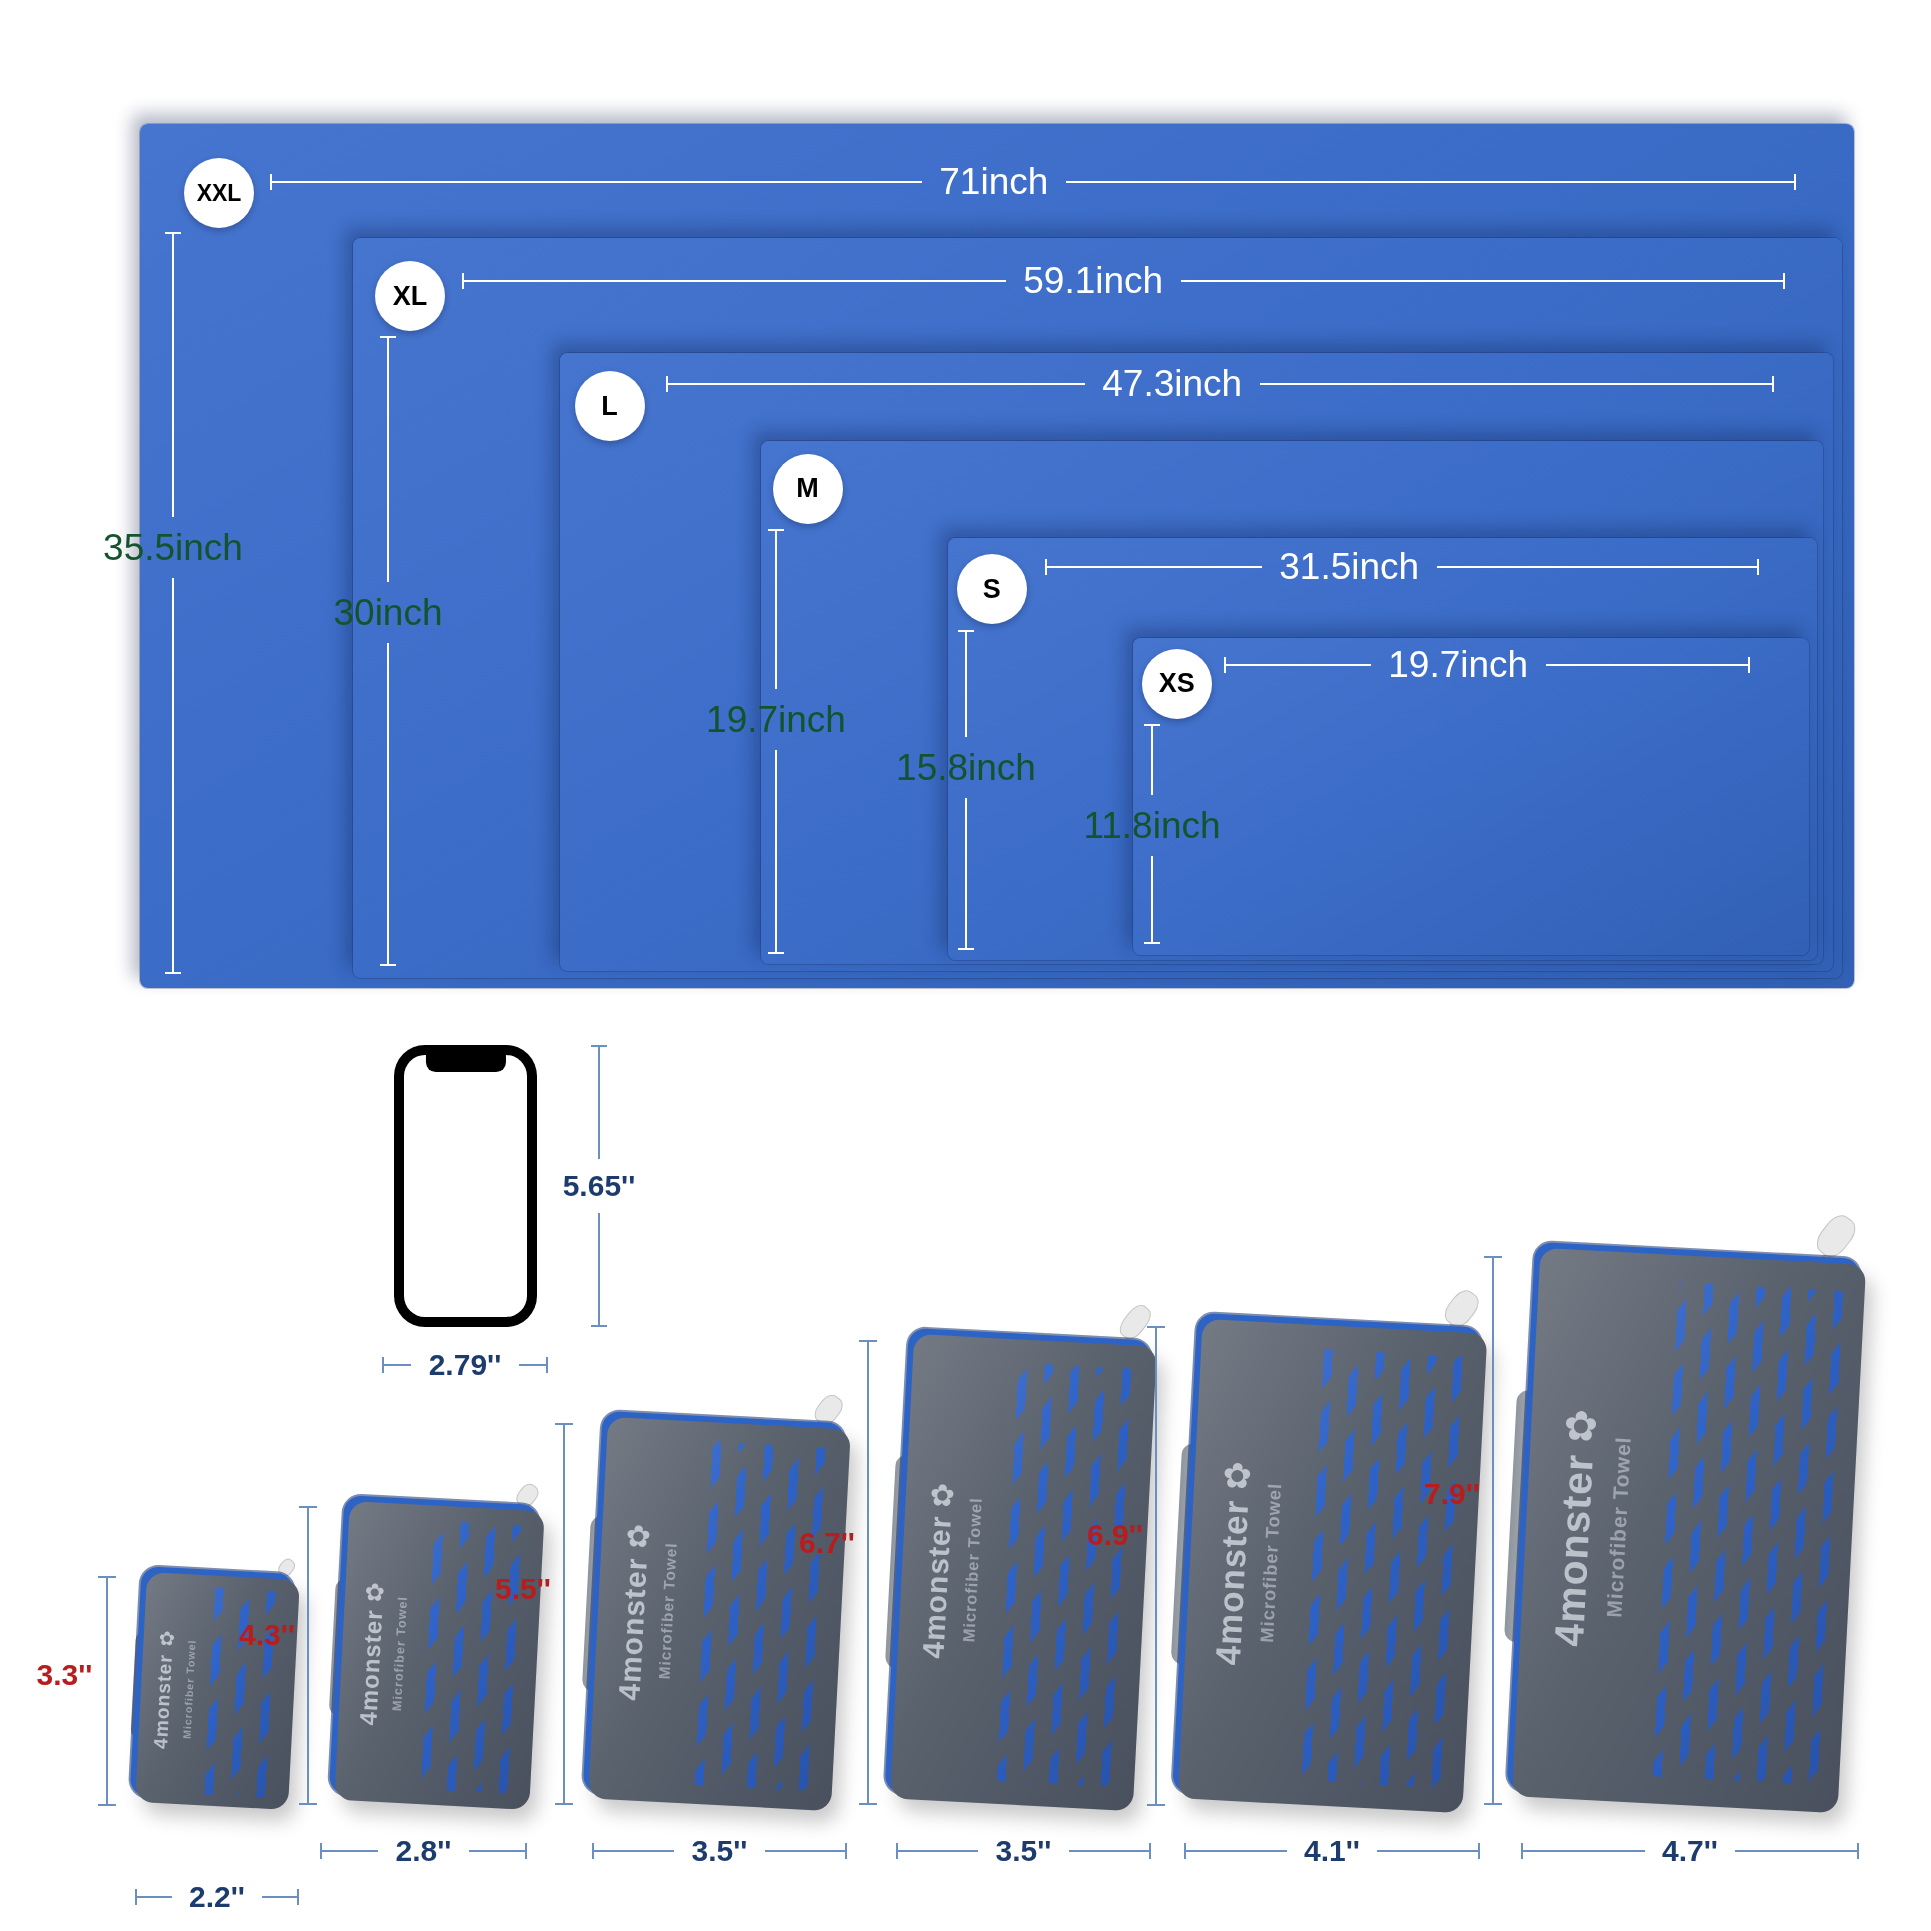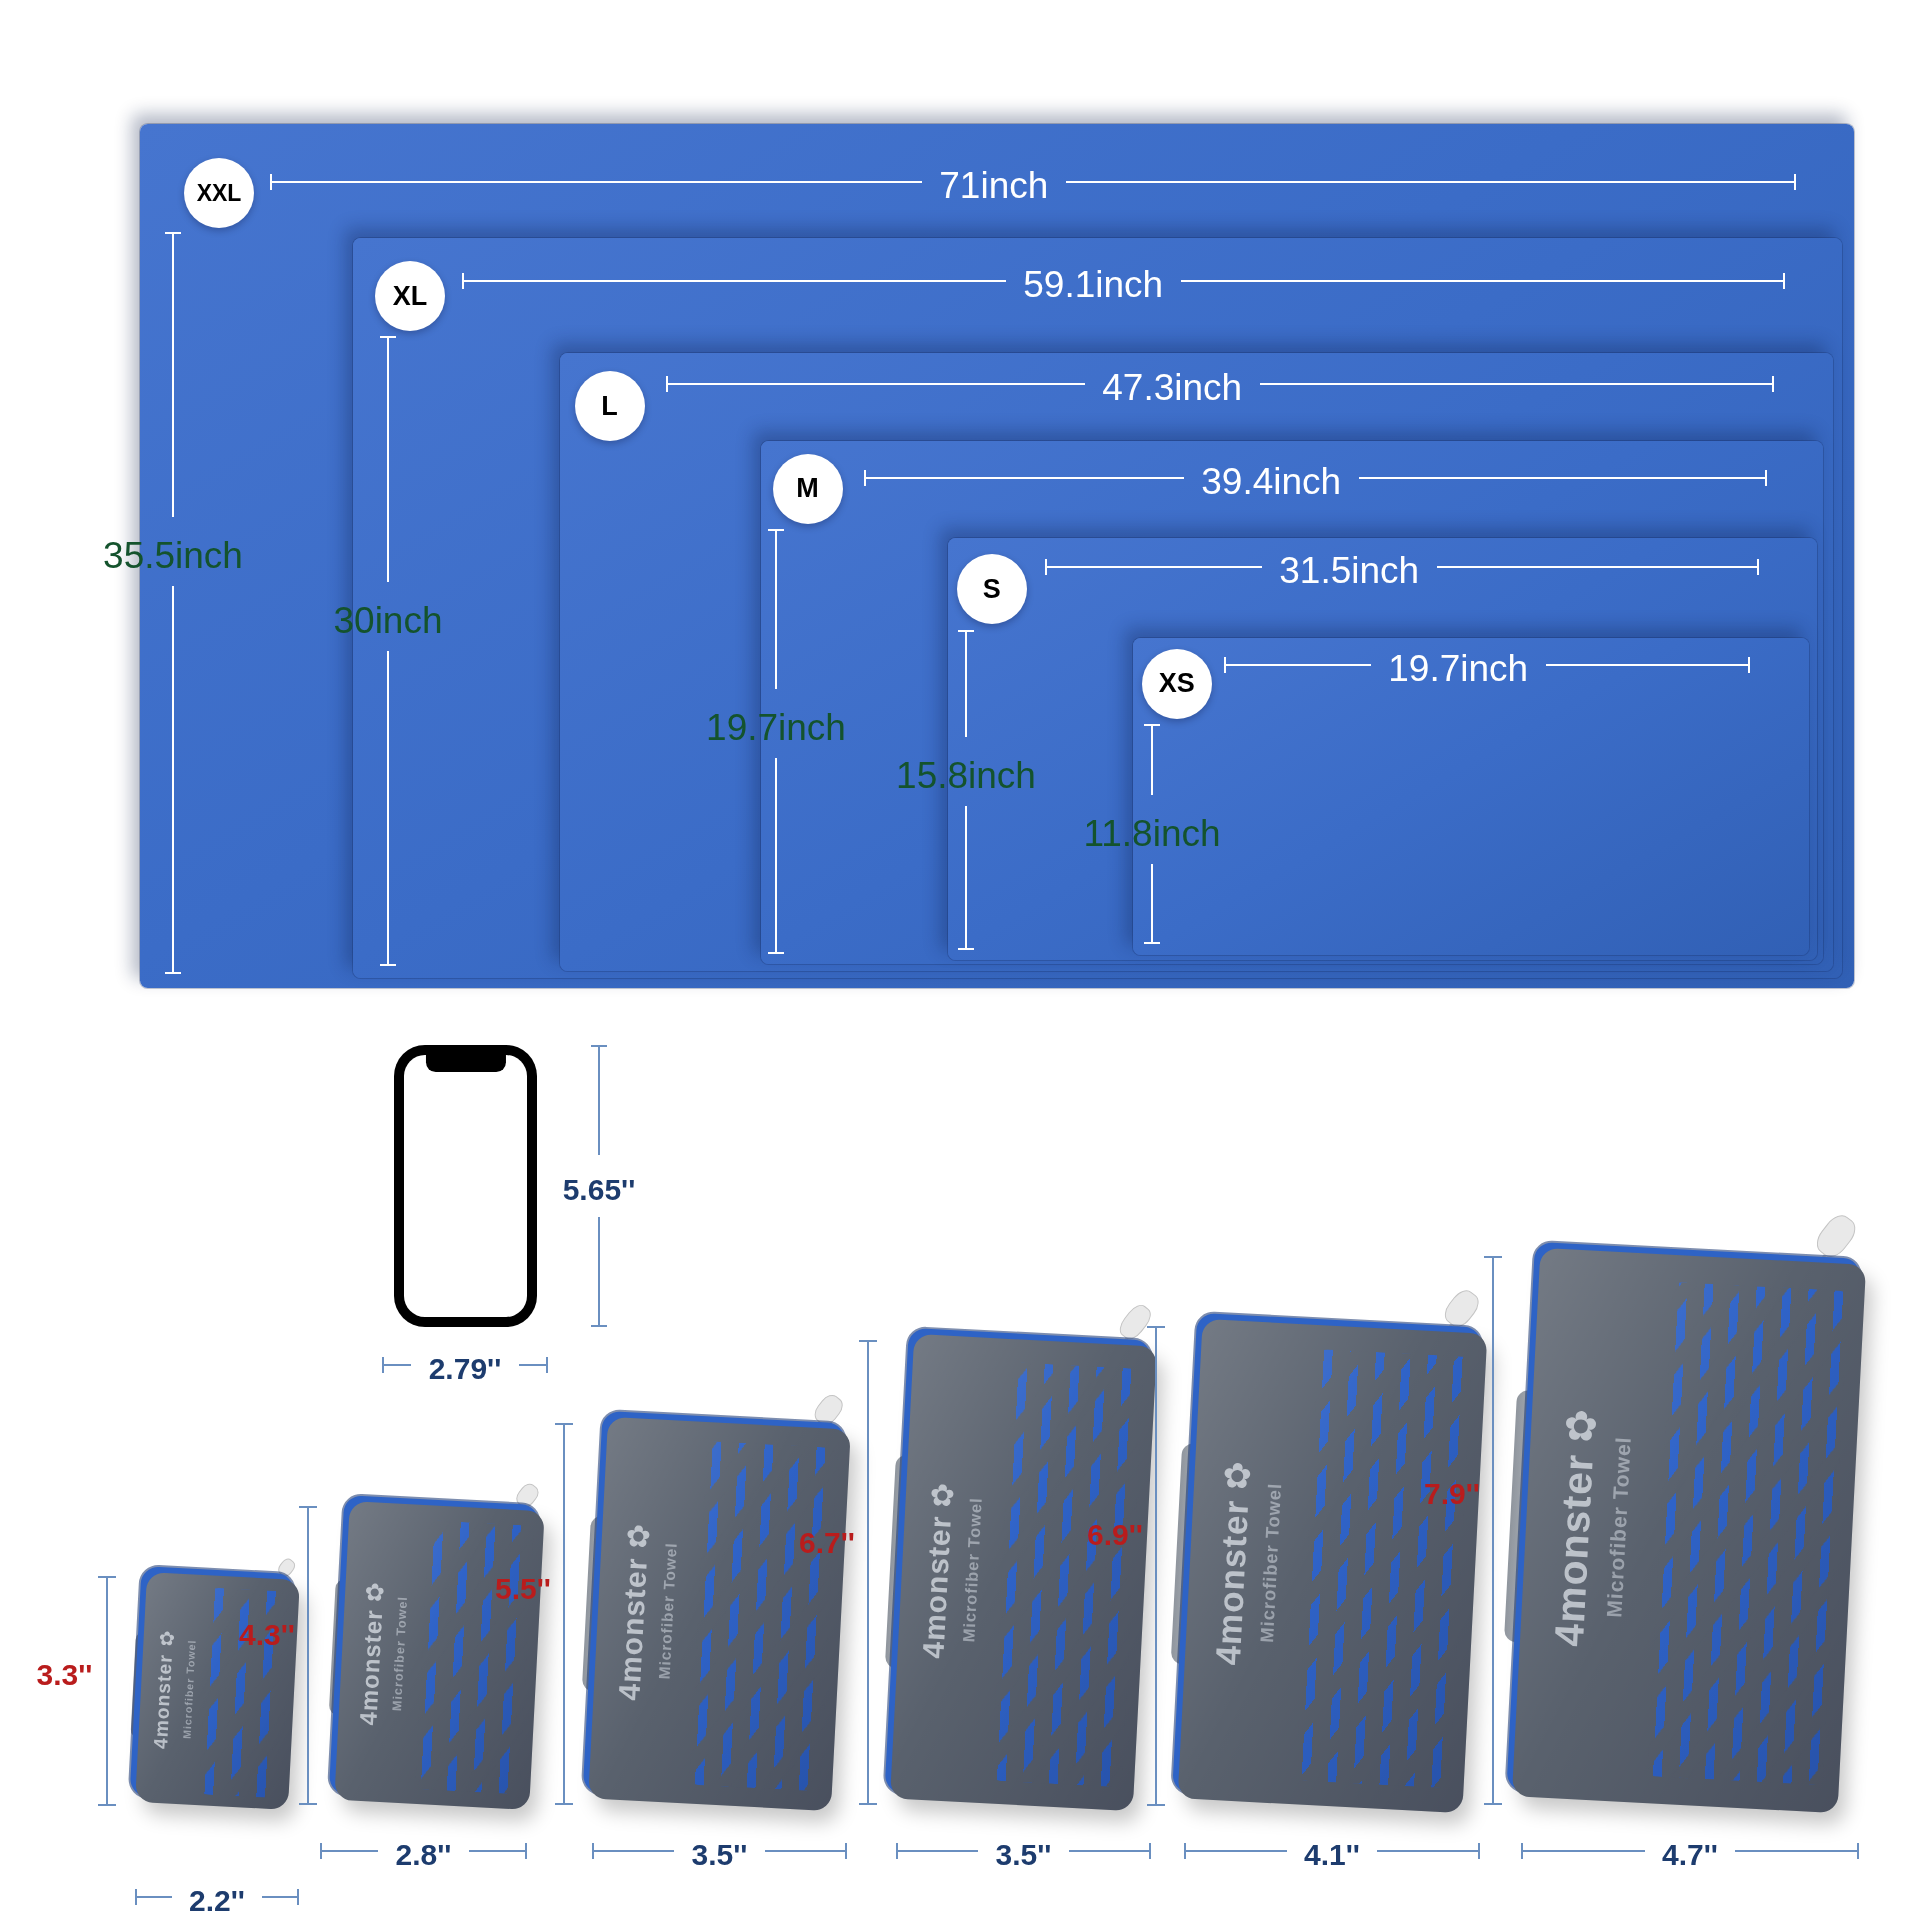--- a/index.html
+++ b/index.html
@@ -16,21 +16,21 @@
          box-shadow:0 2.9px 7.7px rgba(0,0,30,.25);}
 
   
   .dim-h{position:absolute;height:42px;display:flex;align-items:center;color:#ffffff;}
   .dim-v{position:absolute;width:42px;display:flex;flex-direction:column;align-items:center;color:#14532d;}
   .seg-h{height:1.9px;background:#ffffff;}
   .seg-v{width:1.9px;background:#ffffff;}
   .grow{flex:1 1 0;}
   .tick-v{width:1.9px;height:15.4px;background:#ffffff;flex:0 0 auto;}
   .tick-h{height:1.9px;width:15.4px;background:#ffffff;flex:0 0 auto;}
-  .dim-text{white-space:nowrap;font-size:37px;margin-top:8px;}
+  .dim-text{white-space:nowrap;font-size:37px;}
   .dim-h .dim-text{padding:0 17.4px;}
   .dim-v .dim-text{padding:9.7px 0;}
 
   
   .navy{color:#1d3c6e;}
   .navy .seg-h,.navy .seg-v,.navy .tick-v,.navy .tick-h{background:#6a8fc0;}
   .navy .dim-text{font-weight:bold;font-size:30px;}
 
   
   .pdim-line-v{position:absolute;width:1.9px;background:#6a8fc0;}
@@ -117,27 +117,20 @@
     <i class="seg-h grow"></i>
     <i class="tick-v"></i>
   </div>
   <div class="dim-h" style="left:666px;top:363px;width:1108px;">
     <i class="tick-v"></i>
     <i class="seg-h" style="flex:0 0 417px;"></i>
     <span class="dim-text">47.3inch</span>
     <i class="seg-h grow"></i>
     <i class="tick-v"></i>
   </div>
-  <div class="dim-h" style="left:864px;top:457px;width:903px;">
-    <i class="tick-v"></i>
-    <i class="seg-h" style="flex:0 0 318px;"></i>
-    <span class="dim-text">39.4inch</span>
-    <i class="seg-h grow"></i>
-    <i class="tick-v"></i>
-  </div>
   <div class="dim-h" style="left:1045px;top:546px;width:714px;">
     <i class="tick-v"></i>
     <i class="seg-h" style="flex:0 0 215px;"></i>
     <span class="dim-text">31.5inch</span>
     <i class="seg-h grow"></i>
     <i class="tick-v"></i>
   </div>
   <div class="dim-h" style="left:1224px;top:644px;width:526px;">
     <i class="tick-v"></i>
     <i class="seg-h" style="flex:0 0 145px;"></i>

